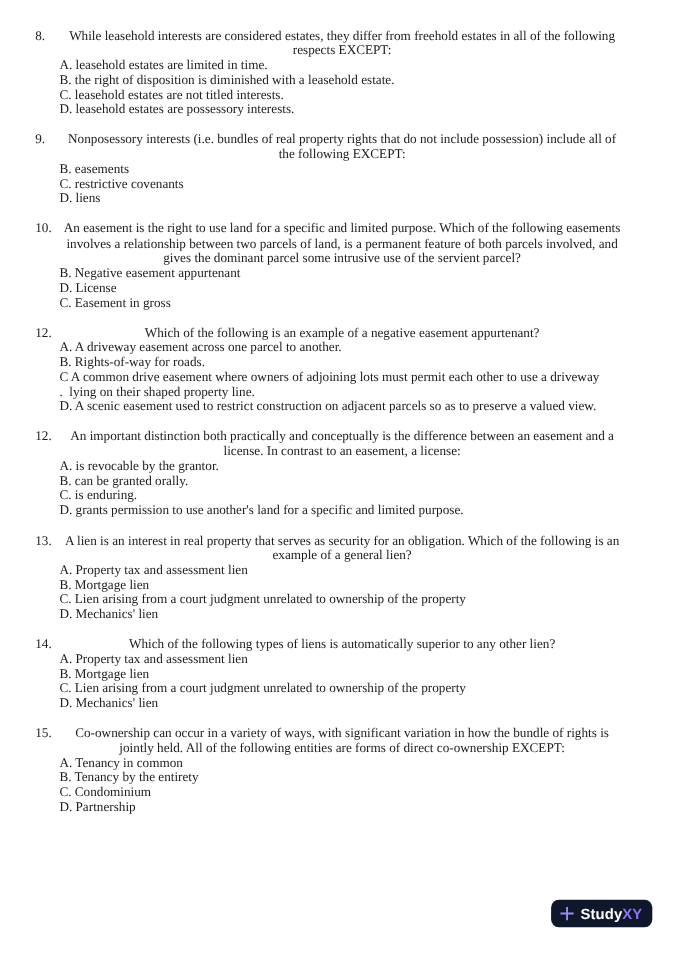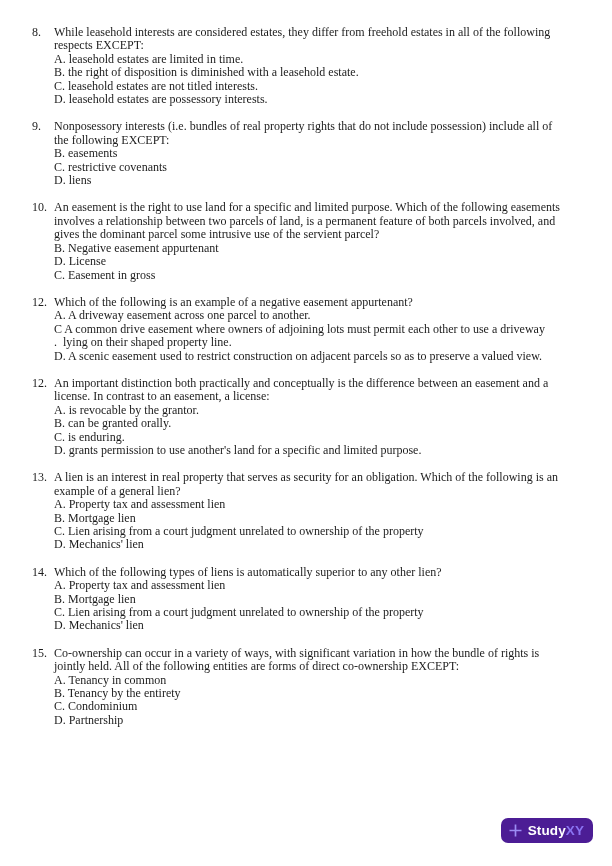--- a/index.html
+++ b/index.html
@@ -25,21 +25,21 @@
     margin-bottom: 14px;
   }
   .qnum {
     flex: 0 0 22px;
     width: 22px;
   }
   .qbody {
     flex: 1;
     max-width: 514px;
   }
-  .qstem { white-space: pre-wrap; }
+  .qstem { white-space: pre-wrap; text-align: center; }
   .qopt  { white-space: pre-wrap; }
   .badge {
     position: absolute;
     right: 19px;
     bottom: 23px;
     height: 25px;
     display: flex;
     align-items: center;
     gap: 5px;
     border-radius: 7px;
@@ -89,20 +89,21 @@
         <div class="qopt">D. License</div>
         <div class="qopt">C. Easement in gross</div>
       </div>
   </div>
 
   <div class="question">
     <div class="qnum">12.</div>
     <div class="qbody">
       <div class="qstem">Which of the following is an example of a negative easement appurtenant?</div>
     <div class="qopt">A. A driveway easement across one parcel to another.</div>
+        <div class="qopt">B. Rights-of-way for roads.</div>
         <div class="qopt">C A common drive easement where owners of adjoining lots must permit each other to use a driveway
 .  lying on their shaped property line.</div>
         <div class="qopt">D. A scenic easement used to restrict construction on adjacent parcels so as to preserve a valued view.</div>
       </div>
   </div>
 
   <div class="question">
     <div class="qnum">12.</div>
     <div class="qbody">
       <div class="qstem">An important distinction both practically and conceptually is the difference between an easement and a license. In contrast to an easement, a license:</div>
@@ -140,21 +141,21 @@
     <div class="qbody">
       <div class="qstem">Co-ownership can occur in a variety of ways, with significant variation in how the bundle of rights is jointly held. All of the following entities are forms of direct co-ownership EXCEPT:</div>
     <div class="qopt">A. Tenancy in common</div>
         <div class="qopt">B. Tenancy by the entirety</div>
         <div class="qopt">C. Condominium</div>
         <div class="qopt">D. Partnership</div>
       </div>
   </div>
 </div>
 
-<div class="badge" style="background: #4c1d95;">
+<div class="badge" style="background: #0f172a;">
   <span class="plus-wrap">
     <svg width="15" height="15" viewBox="0 0 15 15">
       <path d="M7.5 1.5 V13.5 M1.5 7.5 H13.5" stroke-width="1.7" fill="none" class="plus-path" stroke="#9c8cf4"></path>
     </svg>
   </span>
   <span class="brand">
     <span style="color: rgb(255, 255, 255);">Study</span><span style="color: rgb(138, 116, 242);">XY</span>
   </span>
 </div>
 

